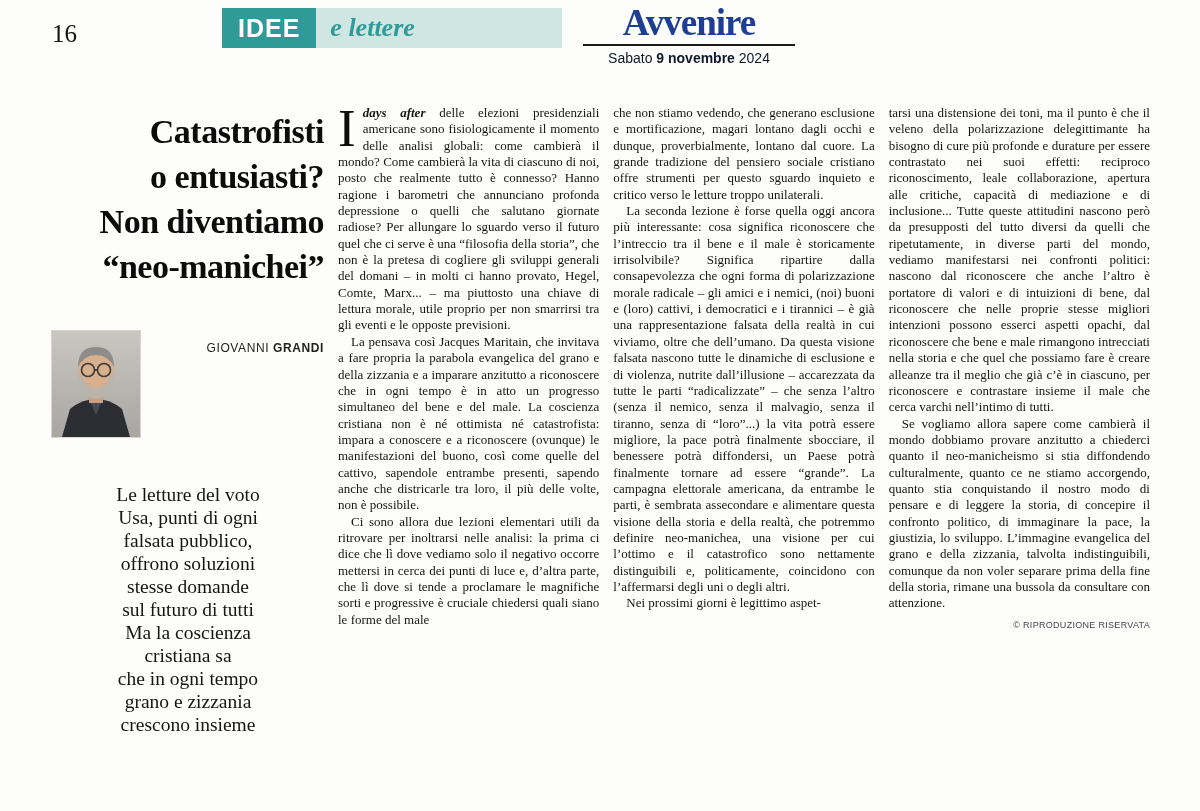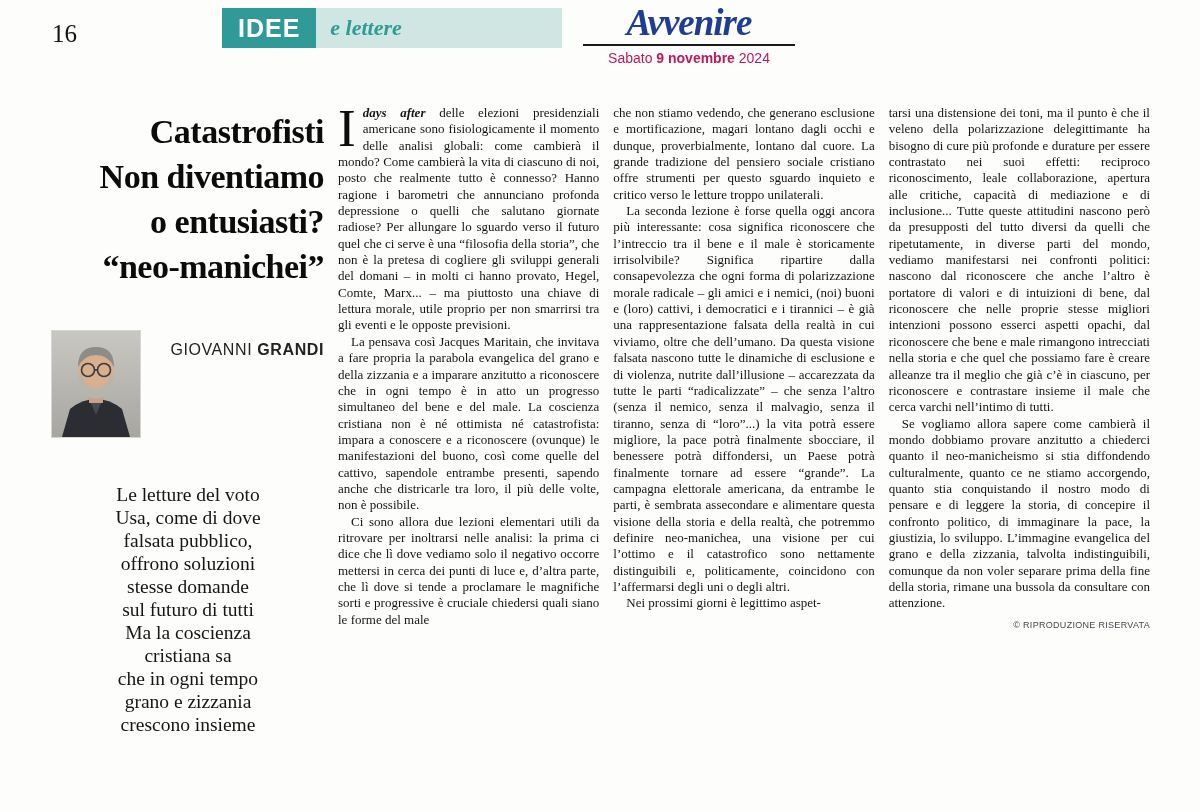--- a/index.html
+++ b/index.html
@@ -21,49 +21,49 @@
   .section-badge {
     background:var(--section-teal,#2f9a98);
     color:#fff; display:flex; align-items:center; padding:12px 16px;
     font-family:"Liberation Sans", sans-serif; font-weight:bold;
     font-size:25px; letter-spacing:1px;
   }
   .section-sub {
     flex:1; background:var(--section-teal-light,#cfe6e3);
     display:flex; align-items:center; padding-left:14px;
     font-family:"Liberation Serif", serif; font-style:italic; font-weight:bold;
-    font-size:22px; color:var(--section-teal,#2f9a98);
+    font-size:26px; color:var(--section-teal,#2f9a98);
   }
   .logo-block { position:absolute; left:583px; top:4px; width:212px; text-align:center; }
   .masthead {
-    font-family:"Liberation Serif", serif; font-style:italic; font-weight:bold;
+    font-family:"Liberation Serif", serif; font-weight:bold;
     font-size:37px; line-height:1.02; letter-spacing:-1px;
     color:var(--masthead-blue,#1d3e92);
   }
   .dateline {
     border-top:2px solid #1a1a1a; margin-top:2px; padding-top:4px;
-    font-family:"Liberation Sans", sans-serif; font-size:14px; color:#be185d;
+    font-family:"Liberation Sans", sans-serif; font-size:14px; color:#0f172a;
   }
   .dateline b { font-weight:bold; }
 
   
   .content {
     display:grid; grid-template-columns:272px 1fr 1fr 1fr; gap:14px;
     padding:19px 50px 0 52px;
   }
 
   
   .headline {
     text-align:right; font-weight:bold; font-size:34px; line-height:45px;
     letter-spacing:-0.5px; color:#0b0b0b; margin-top:4px;
   }
   .author-row { display:flex; justify-content:space-between; align-items:flex-start; margin-top:42px; }
   .byline {
     text-align:center; padding-top:10px;
-    font-family:"Liberation Sans", sans-serif; font-size:16px; letter-spacing:0.6px; color:#222;
+    font-family:"Liberation Sans", sans-serif; font-size:12px; letter-spacing:0.6px; color:#222;
   }
   .byline .by-last { font-weight:bold; }
   .photo { width:88px; height:106px; flex:0 0 auto; box-shadow:0 0 0 1px #d8d6d0; }
   .standfirst {
     margin-top:46px; text-align:center;
     font-size:19.5px; line-height:23px; color:#151515;
   }
 
   
   .bodycol { font-size:13px; line-height:16.35px; color:#141414; }
@@ -105,22 +105,22 @@
         <span>2024</span>
       </div>
     </div>
   </header>
 
   <div class="content">
 
     <div class="ledecol">
       <h1 class="headline">
         <div>Catastrofisti</div>
+        <div>o entusiasti?</div>
         <div>Non diventiamo</div>
-        <div>o entusiasti?</div>
         <div>“neo-manichei”</div>
       </h1>
 
       <div class="author-row">
         <div class="photo">
           <svg width="88" height="106" viewBox="0 0 88 106" xmlns="http://www.w3.org/2000/svg">
             <defs>
               <linearGradient id="bg" x1="0" y1="0" x2="0" y2="1">
                 <stop offset="0" stop-color="#c9c7c1"></stop>
                 <stop offset="1" stop-color="#a8a6a0"></stop>
@@ -145,21 +145,21 @@
           </svg>
         </div>
         <div class="byline">
           <span class="by-first">GIOVANNI</span>
           <span class="by-last">GRANDI</span>
         </div>
       </div>
 
       <div class="standfirst">
         <div>Le letture del voto</div>
-        <div>Usa, come di dove</div>
+        <div>Usa, punti di ogni</div>
         <div>falsata pubblico,</div>
         <div>offrono soluzioni</div>
         <div>stesse domande</div>
         <div>sul futuro di tutti</div>
         <div>Ma la coscienza</div>
         <div>cristiana sa</div>
         <div>che in ogni tempo</div>
         <div>grano e zizzania</div>
         <div>crescono insieme</div>
       </div>

